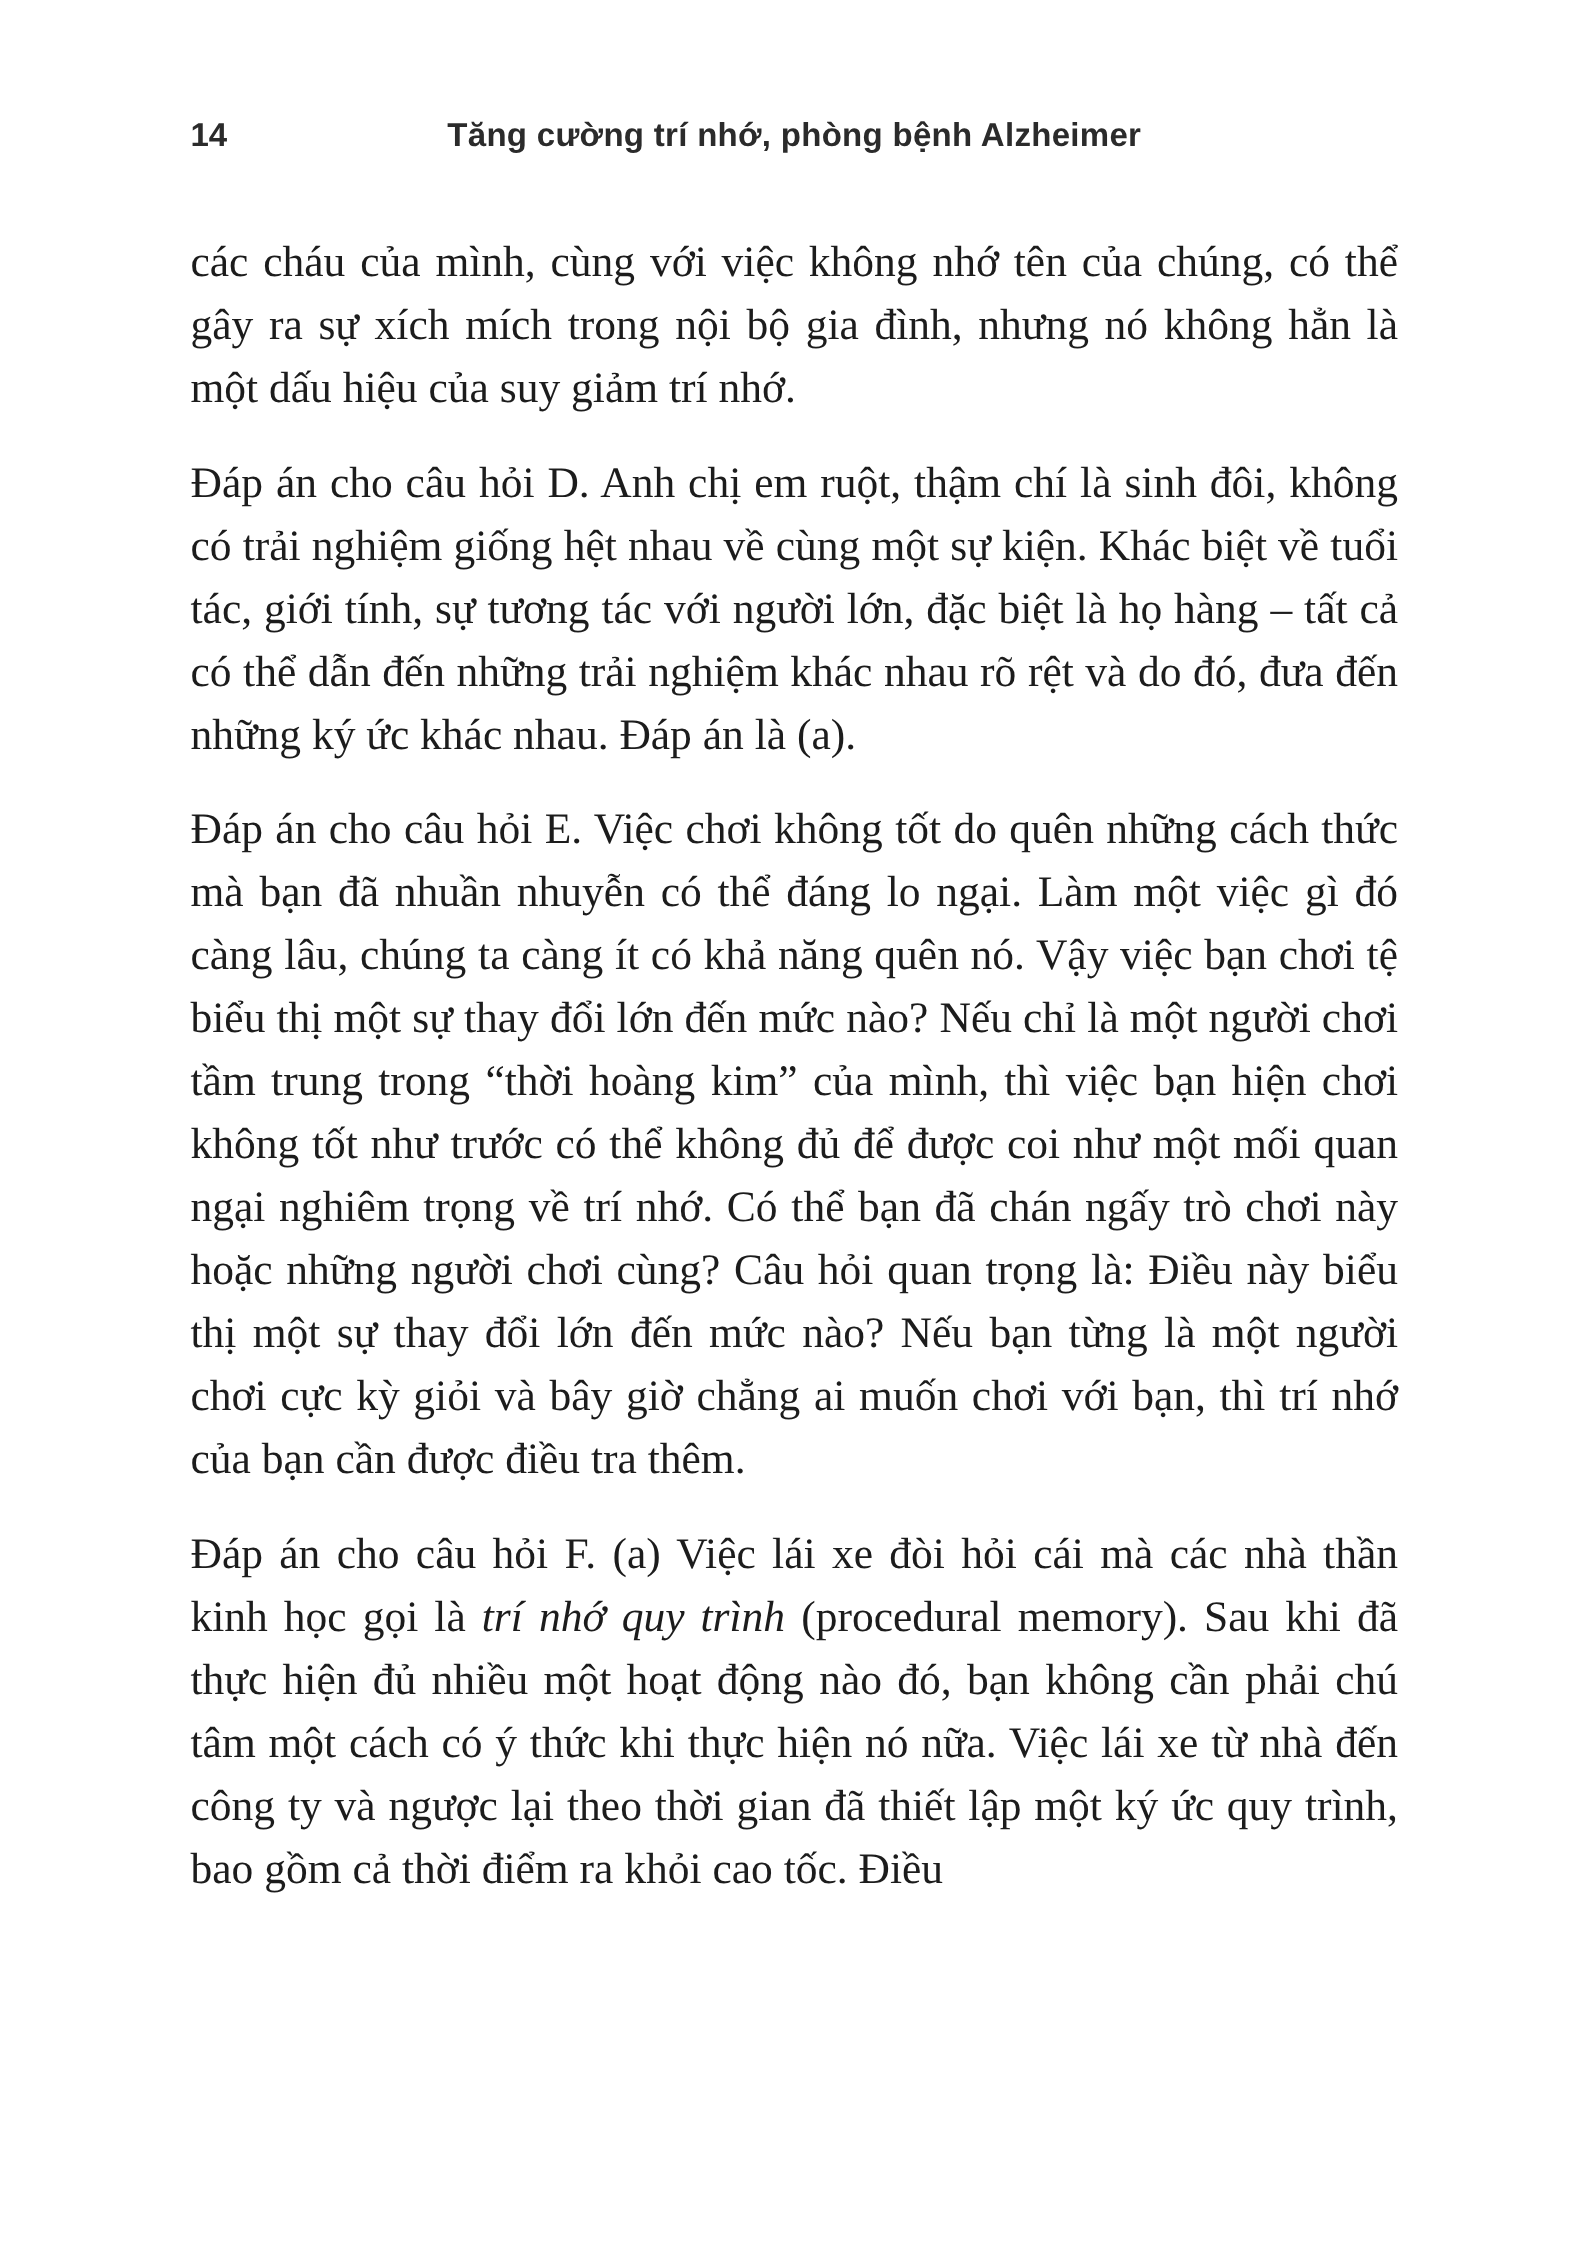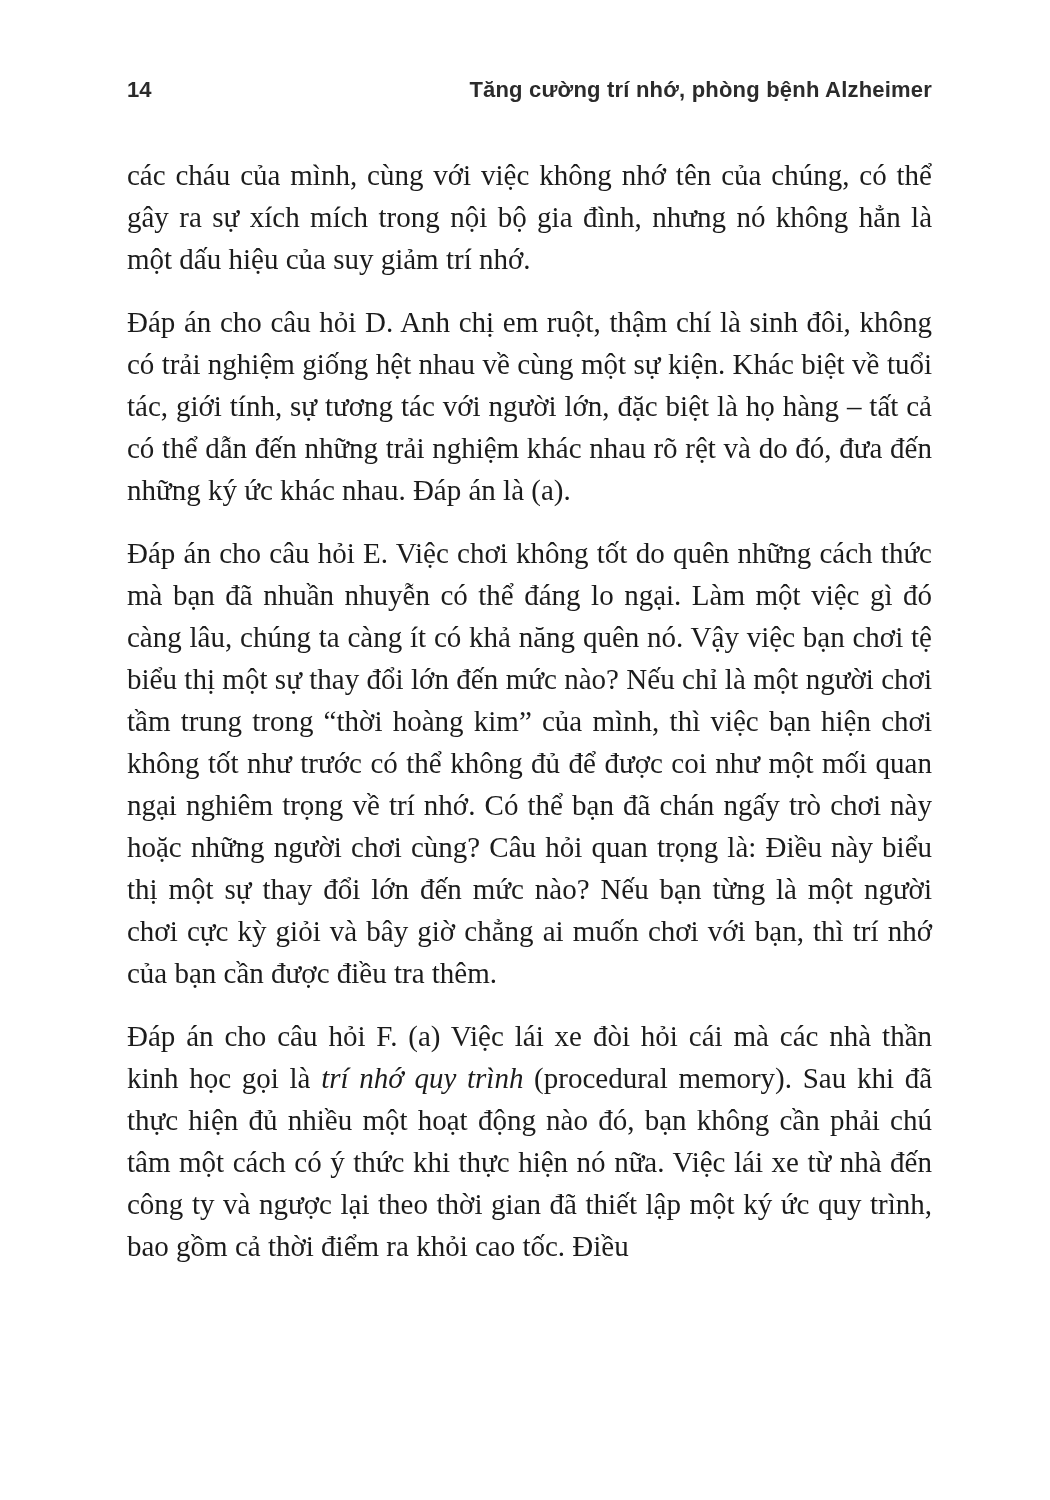--- a/index.html
+++ b/index.html
@@ -26,21 +26,21 @@
     color: #2b2b2b;
     margin-bottom: 50px;
   }
   .page-num {
     position: absolute;
     left: 0;
     top: 0;
   }
   .running-title {
     display: block;
-    text-align: right;
+    text-align: center;
     letter-spacing: 0.2px;
   }
   .body-text {
     font-family: "Liberation Serif", "DejaVu Serif", serif;
     font-size: 29px;
     line-height: 42px;
     text-align: justify;
     color: #1c1c1c;
   }
   .body-text p {

